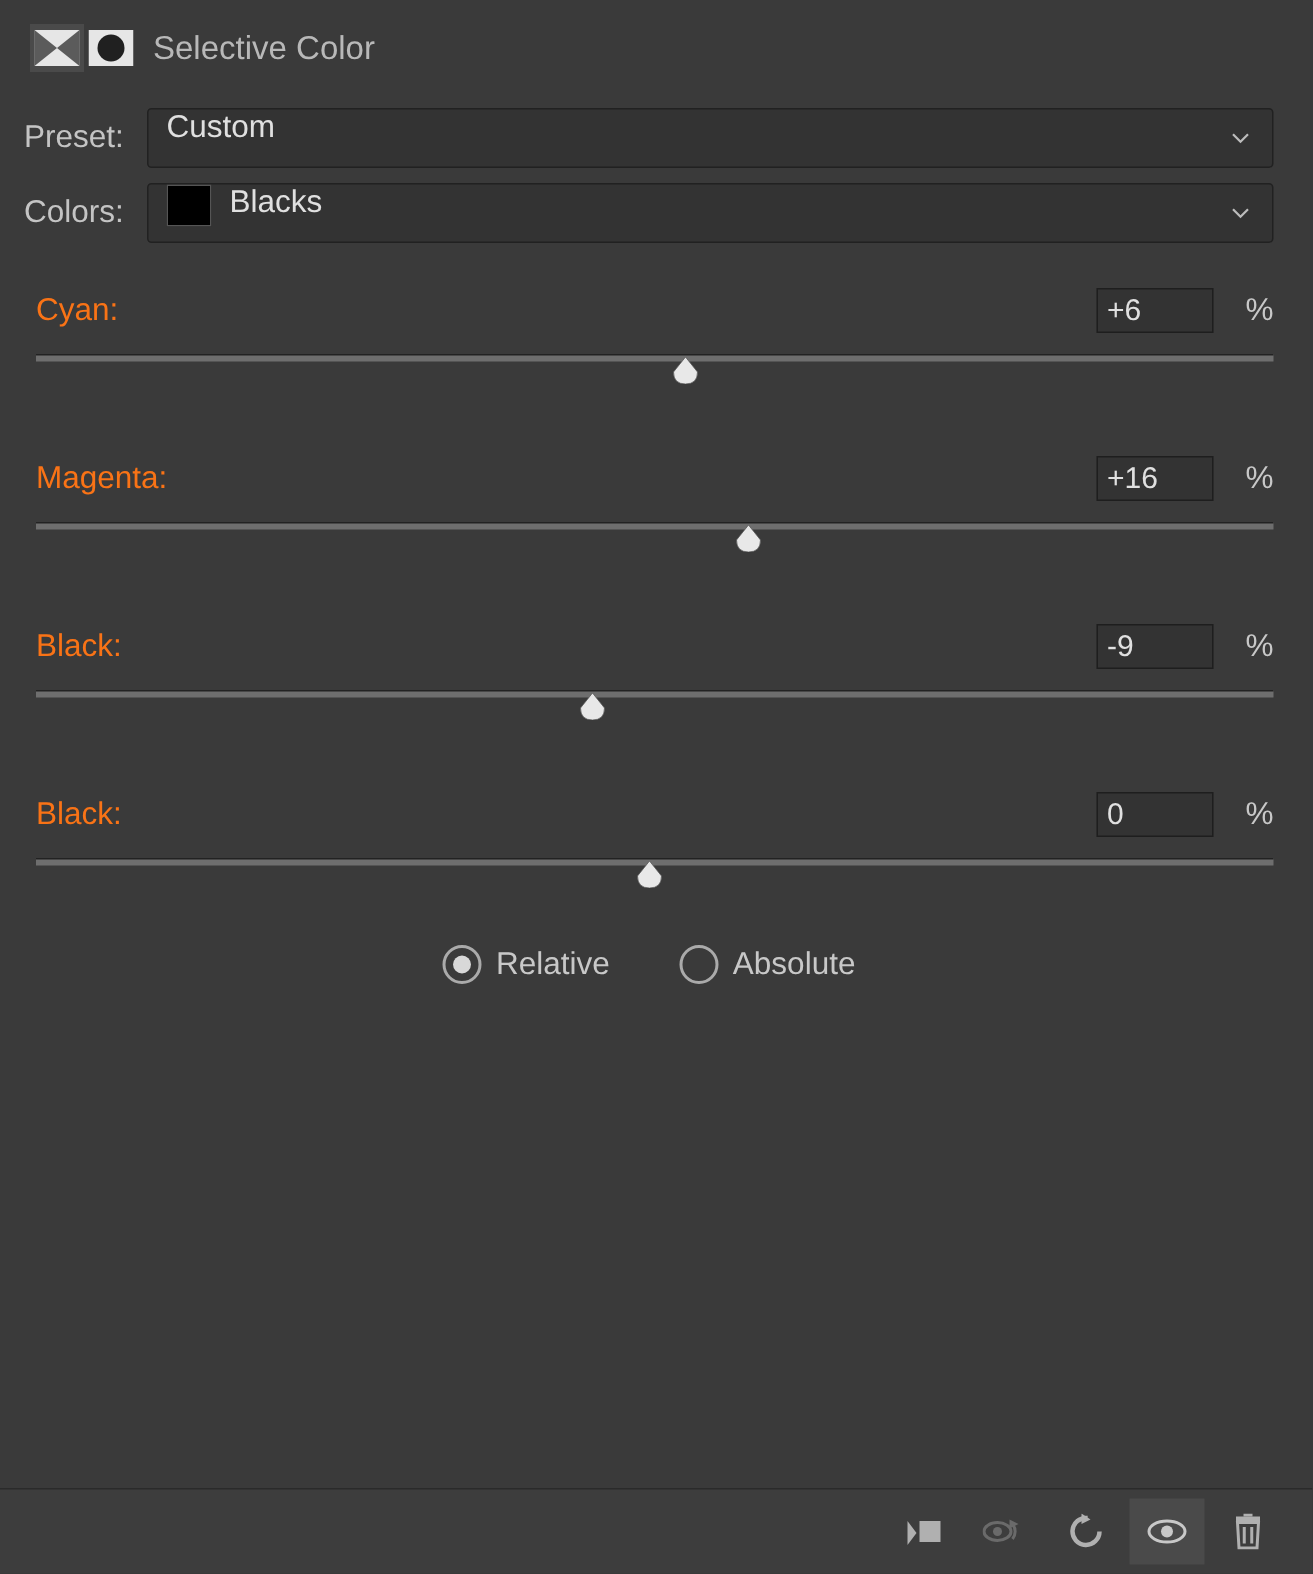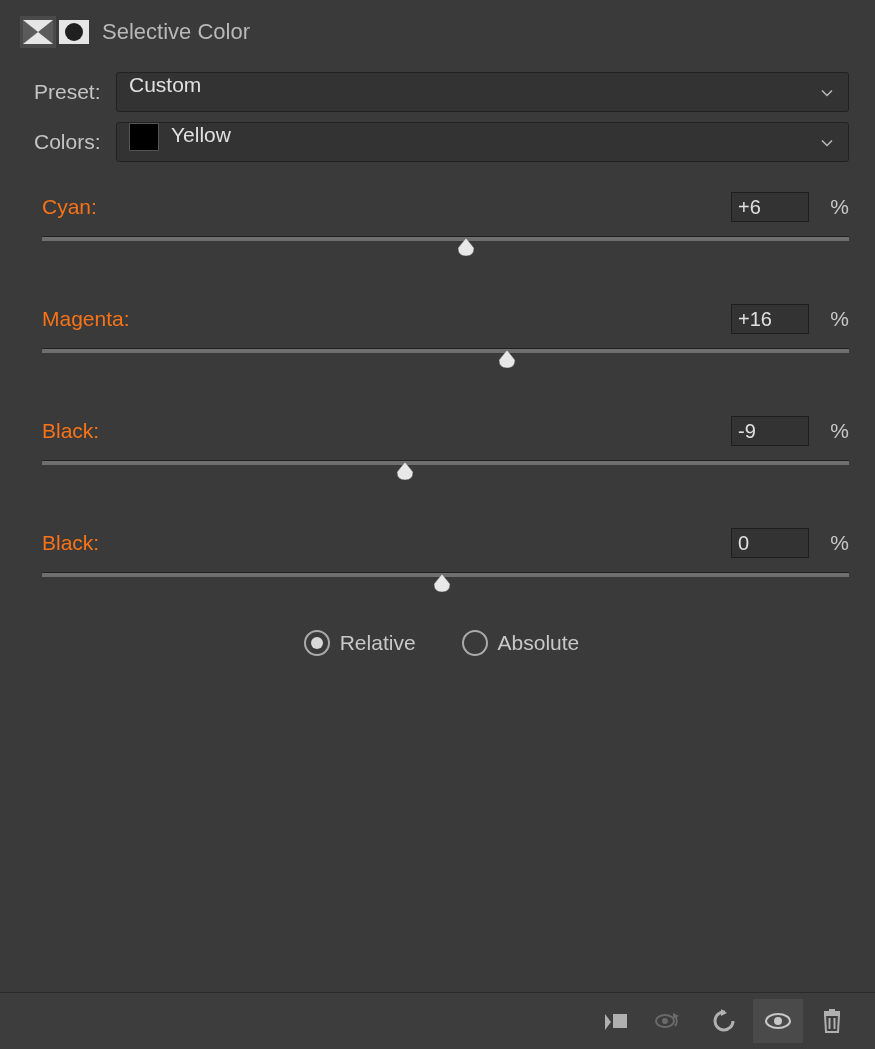--- a/index.html
+++ b/index.html
@@ -36,21 +36,21 @@
     display: flex;
     align-items: center;
     justify-content: center;
   }
   .icon-btn.active {
     background: #4a4a4a;
   }
   
   .body {
     flex: 1;
-    padding: 14px 26px 10px 34px;
+    padding: 14px 26px 10px 16px;
     display: flex;
     flex-direction: column;
   }
   .row {
     display: flex;
     align-items: center;
     margin-bottom: 10px;
   }
   .row-label {
     width: 82px;
@@ -229,21 +229,21 @@
               <polyline points="2,2 7,7 12,2" fill="none" stroke="#bbb" stroke-width="1.5"></polyline>
             </svg>
         </span>
       </div>
     </div>
 
     <div class="row">
       <div class="row-label">Colors:</div>
       <div class="dropdown">
         <span class="swatch" style="background: rgb(0, 0, 0);"></span>
-        <span class="dropdown-text">Yellow</span>
+        <span class="dropdown-text">Blacks</span>
         <span class="chevron">
           <svg width="14" height="10" viewBox="0 0 14 10">
               <polyline points="2,2 7,7 12,2" fill="none" stroke="#bbb" stroke-width="1.5"></polyline>
             </svg>
         </span>
       </div>
     </div>
 
     <div class="slider-block">
       <div class="slider-row">

